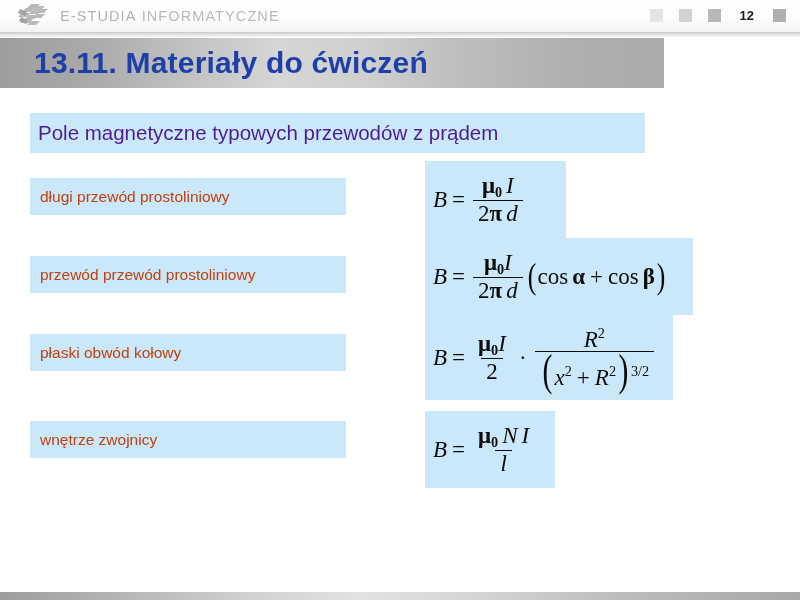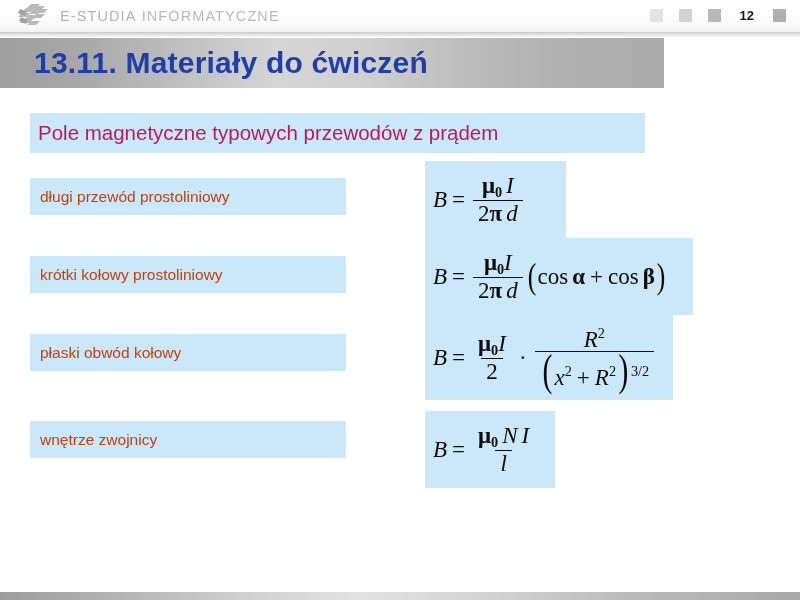--- a/index.html
+++ b/index.html
@@ -96,21 +96,21 @@
     align-items: center;
   }
 
   #section-banner {
     left: 30px; top: 113px;
     width: 615px; height: 40px;
   }
   #section-banner-text {
     margin-left: 8px;
     font-size: 20.5px;
-    color: #be185d;
+    color: #4c1d95;
     white-space: nowrap;
   }
 
   .case-label {
     left: 30px;
     width: 316px;
     height: 37px;
   }
   .case-label-text {
     margin-left: 10px;
@@ -241,21 +241,21 @@
 <div id="content">
 
   <div class="blue-box" id="section-banner">
     <span id="section-banner-text">Pole magnetyczne typowych przewodów z prądem</span>
   </div>
 
   <div class="blue-box case-label" id="case-label-0">
     <span class="case-label-text">długi przewód prostoliniowy</span>
   </div>
   <div class="blue-box case-label" id="case-label-1">
-    <span class="case-label-text">krótki kołowy prostoliniowy</span>
+    <span class="case-label-text">przewód przewód prostoliniowy</span>
   </div>
   <div class="blue-box case-label" id="case-label-2">
     <span class="case-label-text">płaski obwód kołowy</span>
   </div>
   <div class="blue-box case-label" id="case-label-3">
     <span class="case-label-text">wnętrze zwojnicy</span>
   </div>
 
   <div class="formula-panel" id="formula-panel-0">
     <div class="math">

